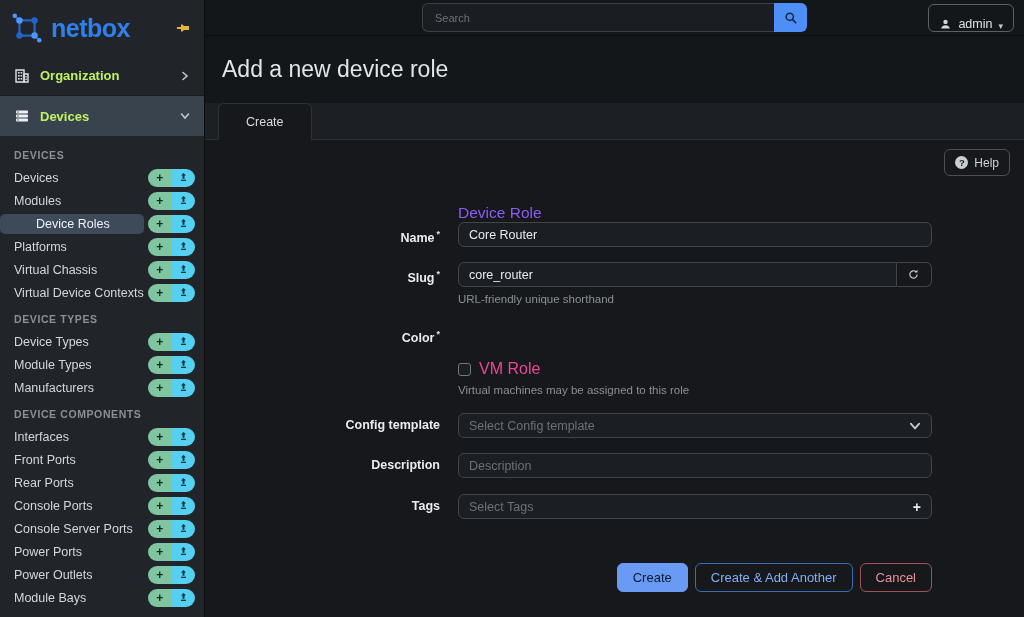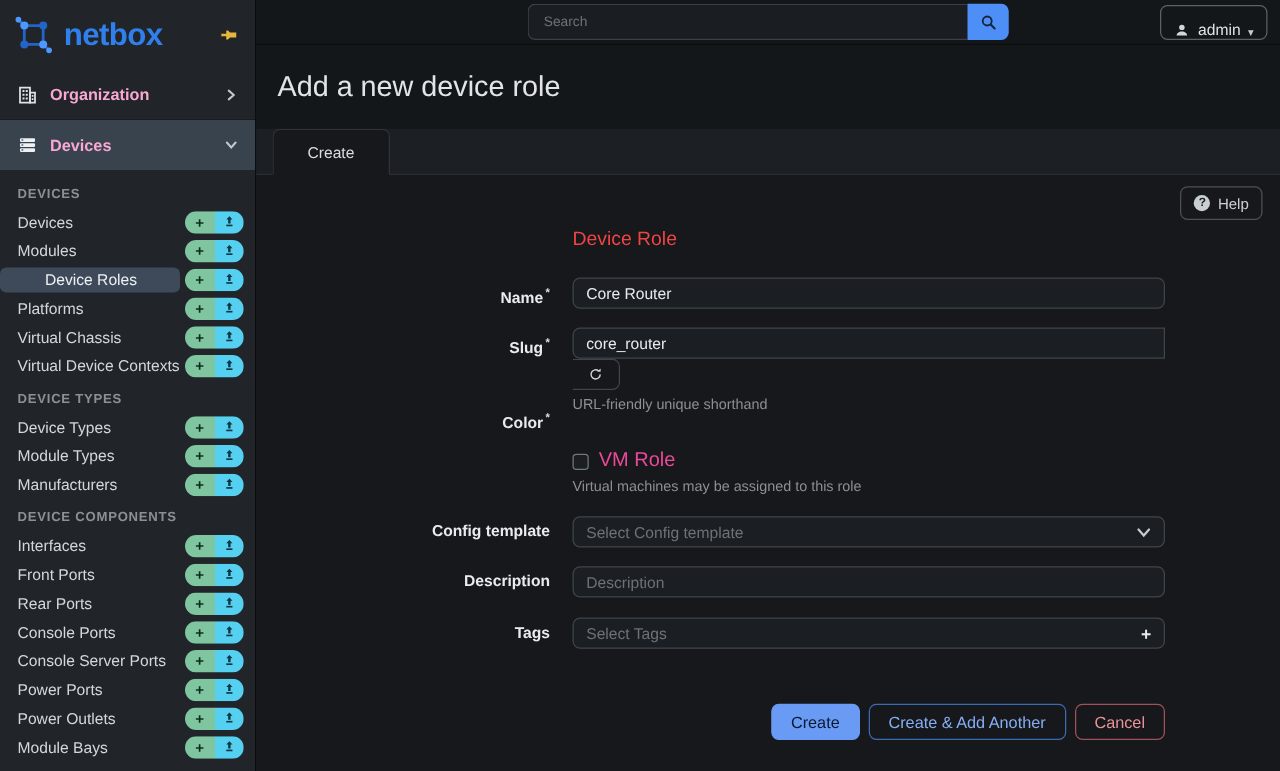--- a/index.html
+++ b/index.html
@@ -13,21 +13,21 @@
   *{box-sizing:border-box; margin:0; padding:0;}
   body{background:#0e1012; font-family:"Liberation Sans",sans-serif;}
   .frame{position:relative; width:1024px; height:617px; background:var(--content-bg); overflow:hidden;}
 
   
   .sidebar{position:absolute; left:0; top:0; width:205px; height:100%;
     background:var(--sidebar-bg); border-right:1px solid #0b0d0e;}
   .logo-row{height:56px; display:flex; align-items:center; padding:0 14px 0 10px;}
   .brand{color:var(--brand-blue); font-size:25px; font-weight:bold; letter-spacing:-.5px; margin-left:7px;}
   .pin{margin-left:auto; display:flex;}
-  .menu-item{display:flex; align-items:center; padding:0 14px; color:#f9a8d4;
+  .menu-item{display:flex; align-items:center; padding:0 14px; color:#bef264;
     font-size:13px; font-weight:bold; cursor:pointer;text-align:center;}
   .menu-item .mi-icon{margin-right:10px; display:flex;}
   .menu-item .chev{margin-left:auto; display:flex;}
   .mi-org{height:39px;}
   .mi-dev{height:41px; background:var(--sidebar-active); border-top:1px solid #181b1e;}
   .submenu{padding-top:4px;}
   .sec-title{margin:9px 0 5px 14px; font-size:10.5px; font-weight:bold;
     letter-spacing:.6px; color:var(--muted);}
   .sm-row{height:23px; display:flex; align-items:center; padding-right:9px;}
   .sm-link{flex:1; font-size:12.5px; color:#d3d7db; text-decoration:none;
@@ -67,31 +67,31 @@
 
   .content{position:absolute; left:0; right:0; top:140px; bottom:0; background:var(--content-bg);}
   .help-btn{position:absolute; top:9px; right:14px; height:27px; display:flex; align-items:center;
     gap:6px; background:transparent; border:1px solid #4a5056; border-radius:6px; padding:0 10px;
     color:#ced2d6; font-size:12px; cursor:pointer; font-family:"Liberation Sans",sans-serif;}
   .q-circle{width:13px; height:13px; border-radius:50%; background:#c9ced3; color:#16181b;
     font-size:9.5px; font-weight:bold; display:flex; align-items:center; justify-content:center;}
 
   
   .form{position:absolute; left:41px; top:0; width:686px; height:100%;}
-  .form-heading{position:absolute; left:212px; top:43px; font-size:15.5px; font-weight:normal; color:#ef4444;}
+  .form-heading{position:absolute; left:212px; top:64px; font-size:15.5px; font-weight:normal; color:#8b5cf6;}
   .frow{position:absolute; left:0; width:686px; display:flex;}
   .flabel{width:194px; text-align:right; font-size:12.5px; font-weight:bold; color:var(--text);
     line-height:25px; white-space:nowrap;}
   .req{font-size:9px; vertical-align:super; margin-left:2px; color:#dfe3e6;}
   .fctrl{margin-left:18px; width:474px;}
   .tinput{width:100%; height:25px; background:var(--input-bg); border:1px solid var(--input-border);
     border-radius:6px; color:var(--text); font-size:12.5px; padding:0 10px; outline:none;
     font-family:"Liberation Sans",sans-serif;}
   .tinput::placeholder{color:var(--placeholder);}
-  .igroup{display:flex; width:100%;flex-direction:column;}
+  .igroup{display:flex; width:100%;}
   .igroup .tinput{border-radius:6px 0 0 6px;}
   .ibtn{width:38px; height:25px; background:transparent; border:1px solid var(--input-border);
     border-left:none; border-radius:0 6px 6px 0; display:flex; align-items:center; justify-content:center;
     cursor:pointer;}
   .fhelp{font-size:11.5px; color:var(--muted); margin-top:6px;}
   .colorsel{width:100%; height:25px; background:#ffffff; border-radius:6px; display:flex;
     align-items:center; padding:0 9px; font-size:12.5px; color:#1f2326; cursor:pointer;}
   .clear-x{margin-left:auto; width:15px; height:15px; border-radius:50%; background:#161616;
     color:#fff; font-size:11px; line-height:14px; text-align:center; cursor:pointer;}
   .colorsel .chev{margin-left:14px; margin-right:4px; display:flex;}

